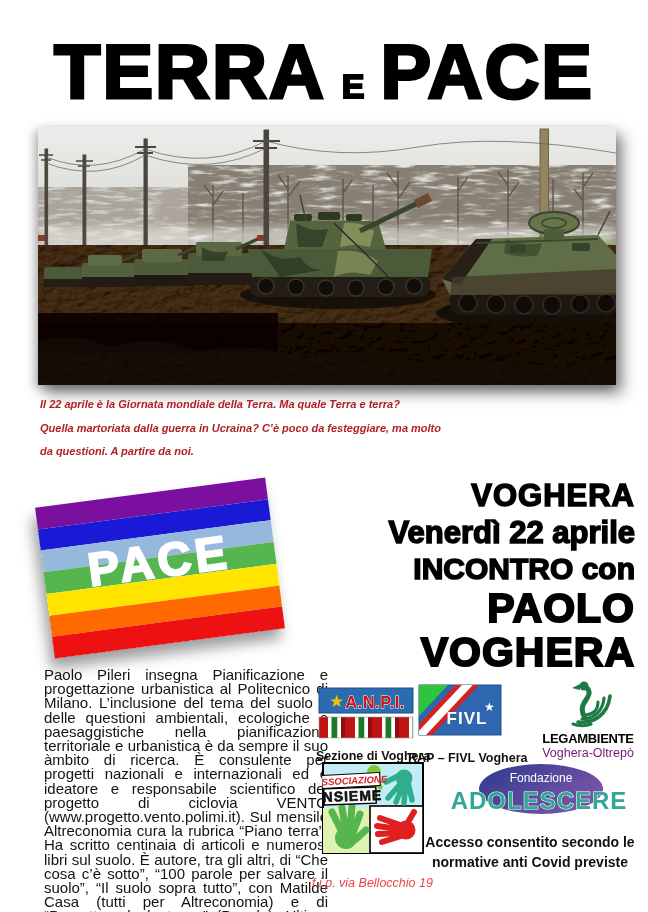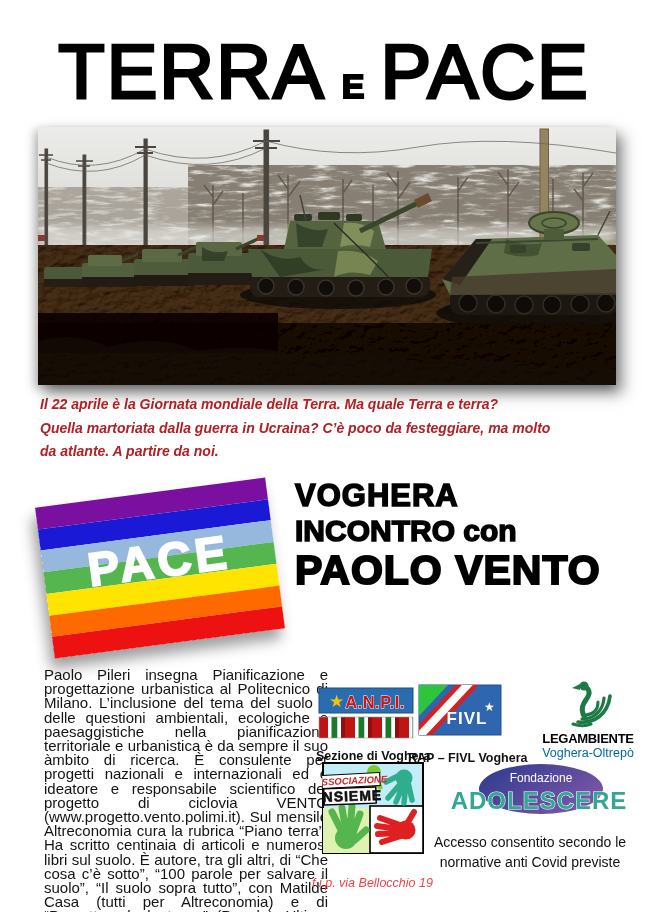--- a/index.html
+++ b/index.html
@@ -2,57 +2,57 @@
 <html><head>
 <meta charset="utf-8">
 <style>
   html,body{margin:0;padding:0;background:#888;}
   .poster{
     position:relative;width:648px;height:912px;background:#ffffff;
     font-family:"Liberation Sans","DejaVu Sans",sans-serif;overflow:hidden;margin:0 auto;
   }
   
   .title{position:absolute;top:34px;left:0;right:0;display:flex;justify-content:center;align-items:baseline;gap:16px;color:#000;}
-  .title .big{font-size:76px;font-weight:normal;line-height:1;letter-spacing:2px;-webkit-text-stroke:3px #000;}
+  .title .big{font-size:76px;font-weight:bold;line-height:1;letter-spacing:2px;-webkit-text-stroke:3px #000;}
   .title .small{font-size:34px;font-weight:bold;-webkit-text-stroke:2px #000;}
   
   .photo{position:absolute;left:38px;top:127px;width:578px;height:258px;background:#d8d9d4;
     box-shadow:6px 8px 14px rgba(0,0,0,.5),-4px 3px 9px rgba(0,0,0,.22);}
   .photo svg{display:block;}
   
   .intro{position:absolute;left:40px;top:393px;width:580px;
-    font-style:italic;font-weight:bold;font-size:14px;line-height:23.5px;color:#b02025;}
+    font-style:italic;font-weight:bold;font-size:11px;line-height:23.5px;color:#b02025;}
   
   .flag-rot{position:absolute;left:44px;top:492px;width:232px;height:152px;
     transform:rotate(-7.5deg);box-shadow:-5px 10px 14px rgba(0,0,0,.38);}
   .flag-stripes{position:absolute;inset:0;display:flex;flex-direction:column;}
   .flag-label{position:absolute;inset:0;display:flex;align-items:center;justify-content:center;
     padding-bottom:16px;font-weight:bold;font-size:47px;letter-spacing:4px;color:#fff;-webkit-text-stroke:2px #fff;}
   
-  .event{position:absolute;left:295px;top:477px;width:340px;text-align:left;color:#000;}
+  .event{position:absolute;left:295px;top:477px;width:340px;text-align:right;color:#000;}
   .ev-city{font-size:31px;font-weight:bold;line-height:37px;letter-spacing:1px;-webkit-text-stroke:1.5px #000;}
   .ev-date{font-size:31px;font-weight:bold;line-height:38px;-webkit-text-stroke:1.5px #000;}
   .ev-venue,.ev-addr{font-size:19px;font-weight:bold;font-style:italic;line-height:23px;-webkit-text-stroke:.5px #000;}
   .ev-label{font-size:30px;font-weight:bold;line-height:34px;-webkit-text-stroke:1.5px #000;}
   .ev-speaker{font-size:41px;font-weight:bold;line-height:44px;letter-spacing:1px;-webkit-text-stroke:2px #000;}
   
   .bio{position:absolute;left:44px;top:668px;width:284px;font-size:15px;
     line-height:14.2px;text-align:justify;color:#131313;}
   
   .logo{position:absolute;text-align:center;}
   .logo-cap{font-weight:bold;font-size:12.5px;color:#111;margin-top:5px;white-space:nowrap;}
   .anpi{left:316px;top:686px;width:100px;}
   .fivl{left:408px;top:680px;width:104px;}
   .legambiente{left:532px;top:678px;width:112px;}
   .lega-name{font-weight:bold;font-size:13px;letter-spacing:-.3px;color:#000;line-height:14px;}
-  .lega-cap{font-size:12.5px;color:#0369a1;line-height:15px;}
+  .lega-cap{font-size:12.5px;color:#701a75;line-height:15px;}
   .insieme{left:322px;top:762px;}
   .adolescere{left:436px;top:762px;width:190px;margin-left:8px;}
   .covid{position:absolute;left:420px;top:832px;width:220px;text-align:center;
-    font-weight:normal;font-size:14px;line-height:20px;color:#111;}
+    font-weight:bold;font-size:14px;line-height:20px;color:#111;}
   .fip{position:absolute;left:312px;top:876px;font-style:italic;font-size:12.5px;color:#ef4444;}
 </style>
 </head>
 <body>
 
 <div class="poster">
 
   <div class="title">
     <span class="big">TERRA</span>
     <span class="small">E</span>
@@ -216,40 +216,41 @@
         <rect x="0" y="196" width="578" height="62" fill="#2a1c12" filter="url(#mudF)"></rect>
         <rect x="0" y="186" width="240" height="40" fill="#1c120b" filter="url(#mudF)" opacity=".9"></rect>
         <path d="M0,258 L0,214 q40,-10 70,6 q50,-14 90,4 q60,-10 110,8 q70,-12 120,6 q80,-10 130,4 q30,-4 58,2 L578,258 Z" fill="#17100a" opacity=".55"></path>
       </g>
     </svg>
   </div>
 
   <div class="intro">
     <div>Il 22 aprile è la Giornata mondiale della Terra. Ma quale Terra e terra?</div>
     <div>Quella martoriata dalla guerra in Ucraina? C’è poco da festeggiare, ma molto</div>
-    <div>da atlante.  A partire da noi.</div>
+    <div>da questioni.  A partire da noi.</div>
   </div>
 
   <div class="flag-rot">
     <div class="flag-stripes">
         <div style="flex: 1 1 0%; background: rgb(123, 15, 160);"></div>
         <div style="flex: 1 1 0%; background: rgb(26, 26, 214);"></div>
         <div style="flex: 1 1 0%; background: rgb(149, 184, 220);"></div>
         <div style="flex: 1 1 0%; background: rgb(85, 181, 78);"></div>
         <div style="flex: 1 1 0%; background: rgb(255, 228, 0);"></div>
         <div style="flex: 1 1 0%; background: rgb(255, 106, 0);"></div>
         <div style="flex: 1 1 0%; background: rgb(238, 17, 17);"></div>
       </div>
     <div class="flag-label">PACE</div>
   </div>
 
   <div class="event">
     <div class="ev-city">VOGHERA</div>
+    <div class="ev-date">Venerdì 22 aprile</div>
     <div class="ev-label">INCONTRO con</div>
-    <div class="ev-speaker">PAOLO VENTO</div>
+    <div class="ev-speaker">PAOLO VOGHERA</div>
   </div>
 
   <div class="bio">Paolo Pileri insegna Pianificazione e progettazione urbanistica al Politecnico di Milano. L’inclusione del tema del suolo e delle questioni ambientali, ecologiche e paesaggistiche nella pianificazione territoriale e urbanistica è da sempre il suo àmbito di ricerca. È consulente per progetti nazionali e internazionali ed è ideatore e responsabile scientifico del progetto di ciclovia VENTO (www.progetto.vento.polimi.it). Sul mensile Altreconomia cura la rubrica “Piano terra”. Ha scritto centinaia di articoli e numerosi libri sul suolo. È autore, tra gli altri, di “Che cosa c’è sotto”, “100 parole per salvare il suolo”, “Il suolo sopra tutto”, con Matilde Casa (tutti per Altreconomia) e di “Progettare la lentezza” (People). Ultimo titolo “L’intelligenza del suolo” Piccolo atlante per salvare dal cemento l’ecosistema più fragile (Altreconomia).</div>
 
   <div class="logo anpi">
     <svg width="96" height="54" viewBox="0 0 96 54">
       <defs>
         <pattern id="anpiRibbon" width="27" height="22" patternUnits="userSpaceOnUse">
           <rect x="0" y="0" width="10" height="22" fill="#c01414"></rect>
           <rect x="10" y="0" width="3.5" height="22" fill="#ffffff"></rect>

